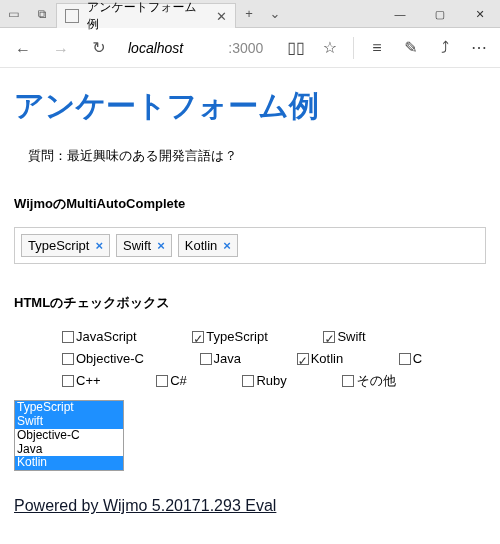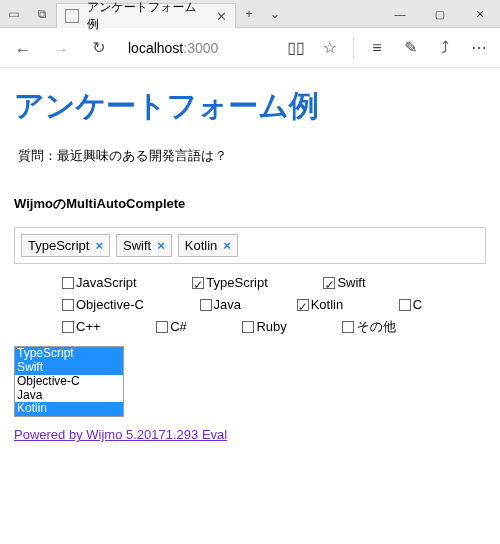--- a/index.html
+++ b/index.html
@@ -74,21 +74,21 @@
     padding: 8px 14px 0 14px;
     overflow: auto;
     height: calc(544px - 28px - 40px);
   }
   h1.page-title {
     color: #1a6bcc;
     font-size: 30px;
     font-weight: bold;
     margin: 10px 0 20px 0;
   }
-  .question { margin: 12px 0 18px 4px; }
+  .question { margin: 12px 0 18px 14px; }
   .section-head { font-weight: bold; margin: 30px 0 14px 0; }
   .tokenbox {
     border: 1px solid #ccc;
     padding: 6px;
     display: flex; flex-wrap: wrap; gap: 6px;
     width: 100%;
     min-height: 36px;
     align-items: center;
   }
   .token {
@@ -116,28 +116,28 @@
     width: 110px;
     border: 1px solid #a0a0a0;
     font-size: 12px;
     line-height: 1.15;
     background:#fff;
     margin: 6px 0;
   }
   .multisel .opt { padding: 0 2px; }
   .multisel .opt.sel { background: #1e90ff; color:#fff; }
   .footer-link {
-    color: #6d28d9;
+    color: #0f172a;
     text-decoration: underline;
-    font-size: 13px;
+    font-size: 16px;
     display:inline-block;
-    margin-top: 4px;
-  }
-  .url-host { color:#000;}
-  .url-port { color:#888;}
+    margin-top: 20px;
+  }
+  .url-host { color:#000;font-style:italic;}
+  .url-port { color:#888;padding-left:45px;}
 </style>
 </head>
 <body>
 
 <div class="titlebar">
   <div class="tb-left">
     <div class="tb-btn">▭</div>
     <div class="tb-btn">⧉</div>
   </div>
   <div class="tab">
@@ -184,20 +184,21 @@
       <span class="token">
         <span>Swift</span>
         <span class="remove">×</span>
       </span>
       <span class="token">
         <span>Kotlin</span>
         <span class="remove">×</span>
       </span>
     </div>
 
+  <div class="section-head">HTMLのチェックボックス</div>
   <div class="checks" id="checks"><span class="check"><span class="box"></span><span>JavaScript</span></span> <span class="check"><span class="box checked"></span><span>TypeScript</span></span> <span class="check"><span class="box checked"></span><span>Swift</span></span> <span class="check"><span class="box"></span><span>Objective-C</span></span> <span class="check"><span class="box"></span><span>Java</span></span> <span class="check"><span class="box checked"></span><span>Kotlin</span></span> <span class="check"><span class="box"></span><span>C</span></span> <span class="check"><span class="box"></span><span>C++</span></span> <span class="check"><span class="box"></span><span>C#</span></span> <span class="check"><span class="box"></span><span>Ruby</span></span> <span class="check"><span class="box"></span><span>その他</span></span> </div>
 
   <div class="multisel" id="multisel">
       <div class="opt sel">TypeScript</div>
       <div class="opt sel">Swift</div>
       <div class="opt">Objective-C</div>
       <div class="opt">Java</div>
       <div class="opt sel">Kotlin</div>
     </div>
 

